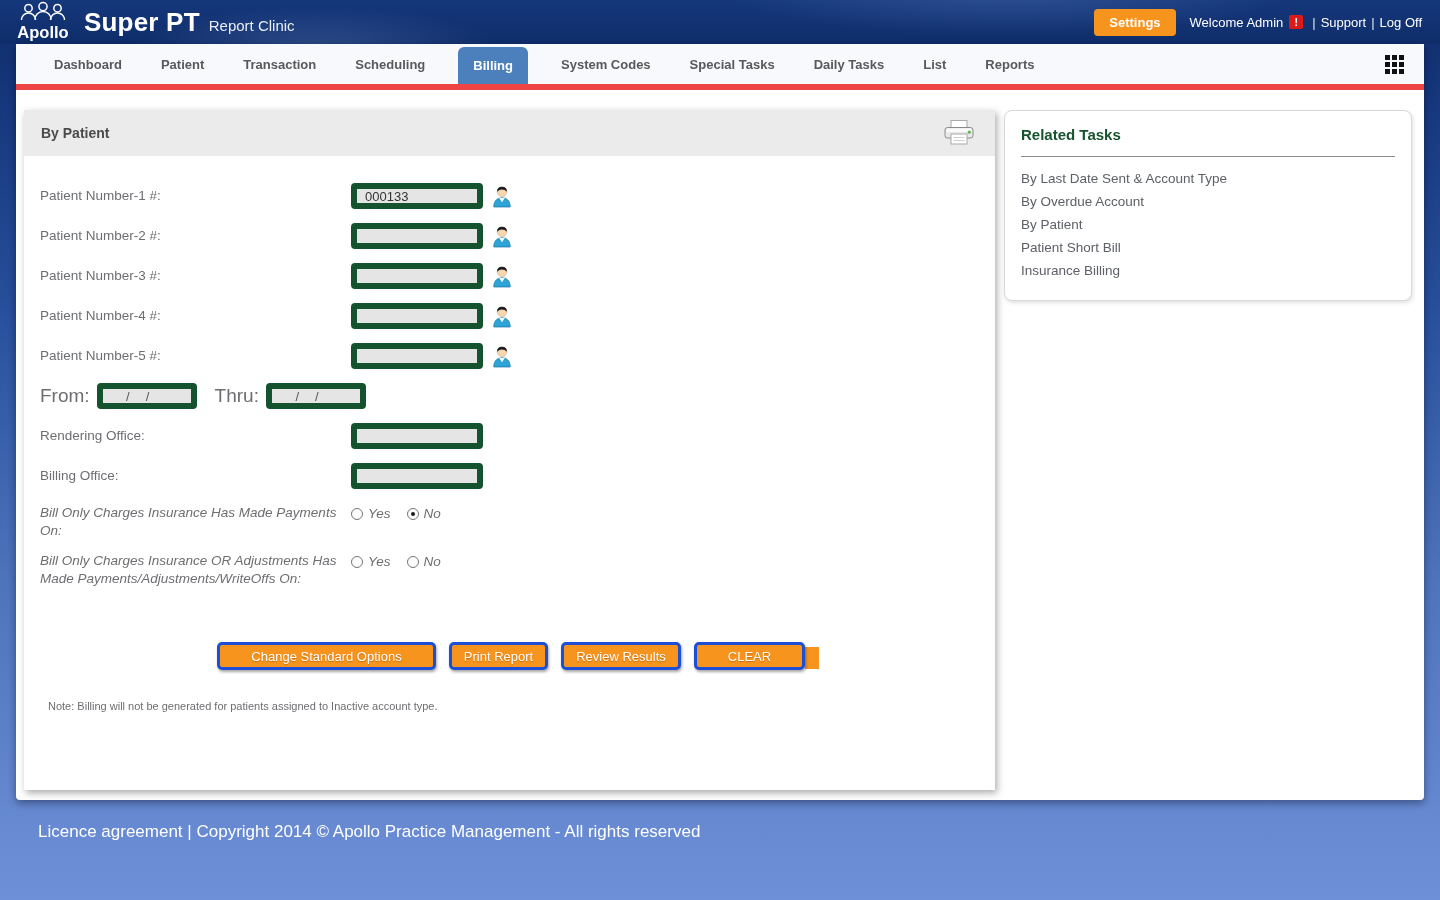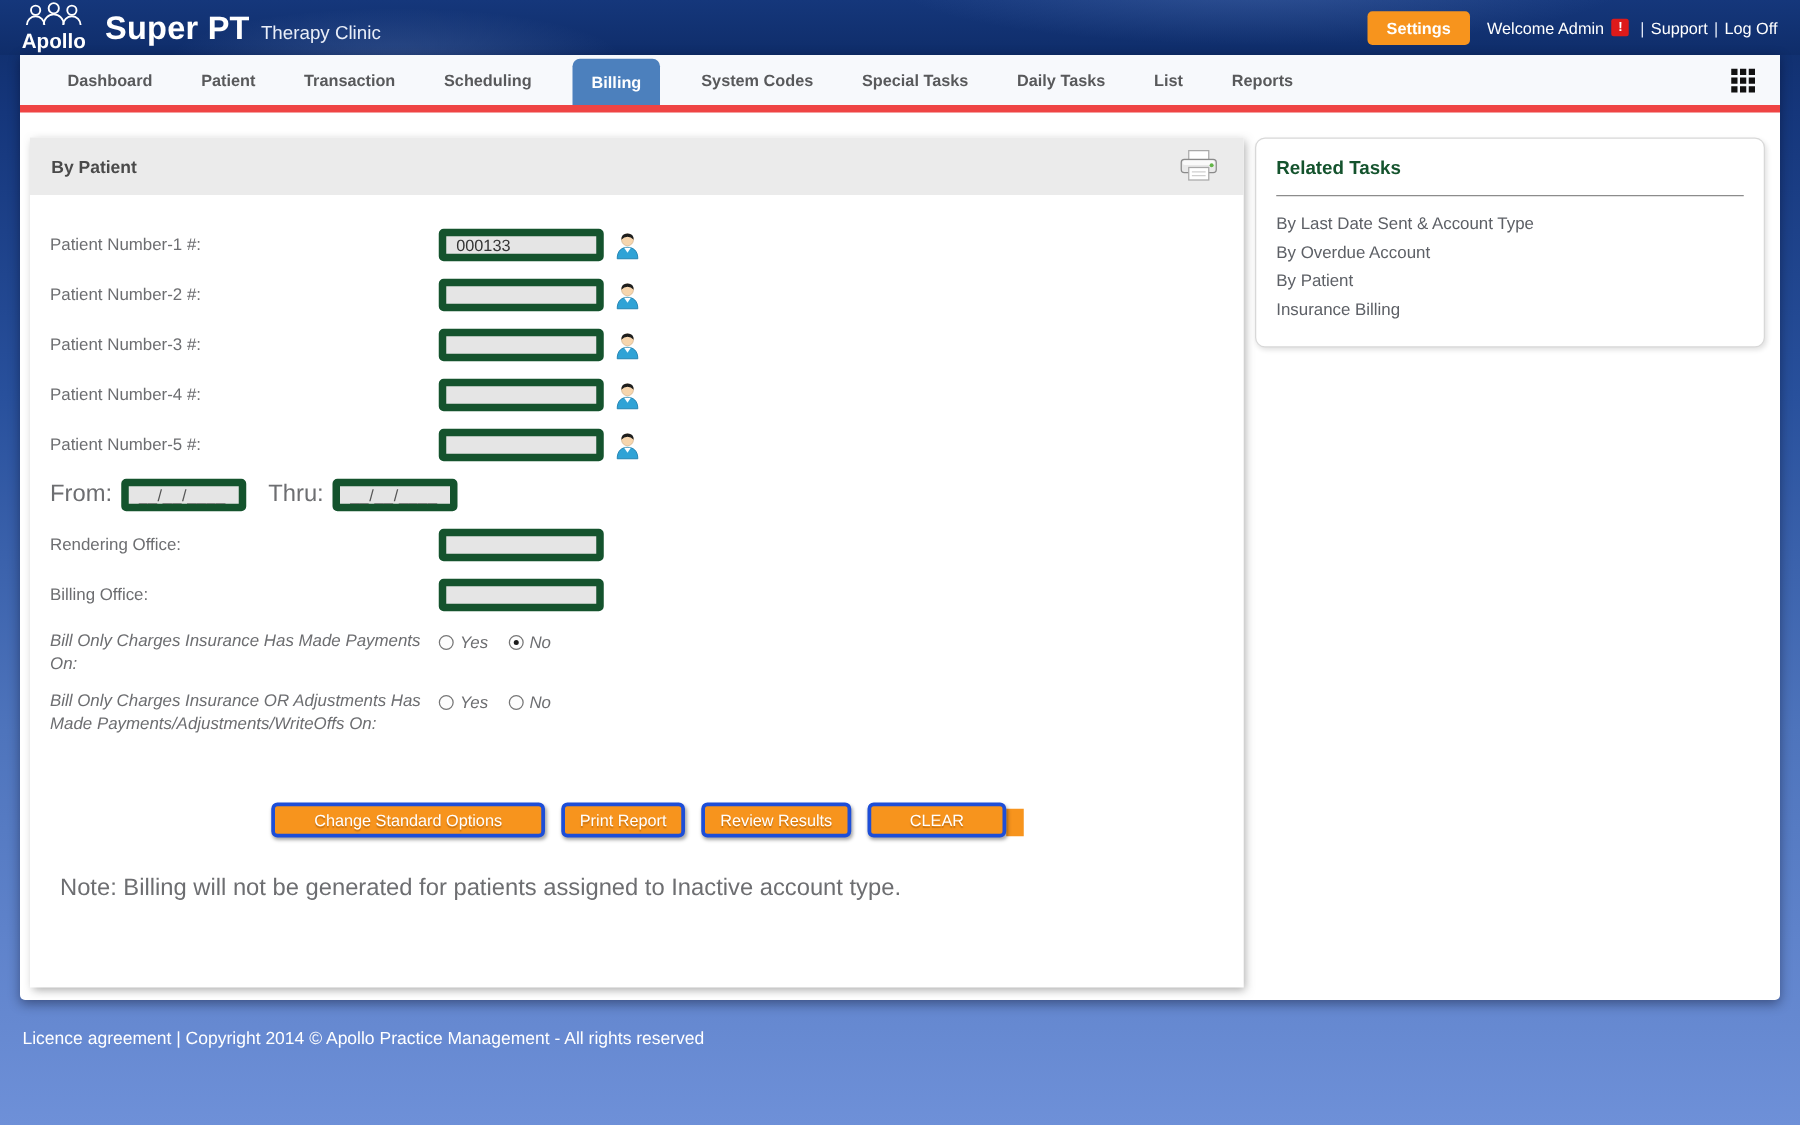--- a/index.html
+++ b/index.html
@@ -83,31 +83,31 @@
   .btn-row { display:flex; margin:50px 0 0 177px; }
   .form-btn {
     background:#F7941D; border:3px solid #1d4ed8; border-radius:5px; color:#fff;
     font-size:13px; font-family:"Liberation Sans",sans-serif; height:28px; cursor:pointer;
     box-shadow:1px 2px 3px rgba(0,0,0,.35); text-shadow:0 1px 1px rgba(120,60,0,.4); margin-right:13px;
   }
   .btn-1 { width:219px; } .btn-2 { width:99px; } .btn-3 { width:120px; }
   .clear-wrap { position:relative; }
   .btn-4 { width:111px; position:relative; z-index:1; }
   .clear-frag { position:absolute; right:-1px; top:5px; width:14px; height:22px; background:#F7941D; z-index:0; }
-  .note-text { margin:30px 0 0 8px; font-size:19px; color:#6D6E71; }
+  .note-text { margin:30px 0 0 8px; font-size:11px; color:#6D6E71; }
   
   .side-card {
     width:408px; margin-left:9px; background:#fff; border:1px solid #D8D8D8; border-radius:8px;
     padding:15px 16px 18px; box-shadow:1px 2px 4px rgba(0,0,0,.12);
   }
   .side-title { font-size:15px; font-weight:bold; color:#14532d; }
   .side-divider { border:none; border-top:1px solid #8C8C8C; margin:13px 0 10px; }
   .side-link { display:block; font-size:13.5px; color:#5D6066; line-height:23px; text-decoration:none; cursor:pointer; }
   
-  .footer { margin:22px 0 0 18px; font-size:14px; color:#fff; }
+  .footer { margin:22px 0 0 38px; font-size:17px; color:#fff; }
   .footer a { color:#fff; text-decoration:none; cursor:pointer; }
 </style>
 </head>
 <body>
 
 <div class="top-header">
   <span>
     <svg class="logo-svg" width="58" height="44" viewBox="0 0 58 44">
       <g stroke="#FFFFFF" stroke-width="1.5" fill="none">
         <circle cx="14.5" cy="8.2" r="3.7"></circle>
@@ -115,21 +115,21 @@
         <circle cx="43.5" cy="8.2" r="3.7"></circle>
         <path d="M7.5 20 a7 7 0 0 1 14 0"></path>
         <path d="M21 19.5 a8 8 0 0 1 16 0"></path>
         <path d="M36.5 20 a7 7 0 0 1 14 0"></path>
       </g>
       <text x="29" y="38" text-anchor="middle" fill="#FFFFFF" font-family="Liberation Sans, sans-serif" font-size="16.5" font-weight="bold">Apollo</text>
     </svg>
   </span>
   <div class="brand">
     <span class="brand-name">Super PT</span>
-    <span class="brand-sub">Therapy Clinic</span>
+    <span class="brand-sub">Report Clinic</span>
   </div>
   <div class="header-right">
     <button class="settings-btn">Settings</button>
     <span>Welcome Admin</span>
     <span class="alert-badge">!</span>
     <span class="hdr-sep">|</span>
     <a class="hdr-link">Support</a>
     <span class="hdr-sep">|</span>
     <a class="hdr-link">Log Off</a>
   </div>
@@ -298,20 +298,21 @@
         <div class="note-text">Note: Billing will not be generated for patients assigned to Inactive account type.</div>
       </div>
     </div>
 
     <div class="side-card">
       <div class="side-title">Related Tasks</div>
       <hr class="side-divider">
       <a class="side-link">By Last Date Sent &amp; Account Type</a>
       <a class="side-link">By Overdue Account</a>
       <a class="side-link">By Patient</a>
+      <a class="side-link">Patient Short Bill</a>
       <a class="side-link">Insurance Billing</a>
     </div>
   </div>
 </div>
 
 <div class="footer">
   <a>Licence agreement</a>
   <span>| Copyright 2014 © Apollo Practice Management - All rights reserved</span>
 </div>
 

